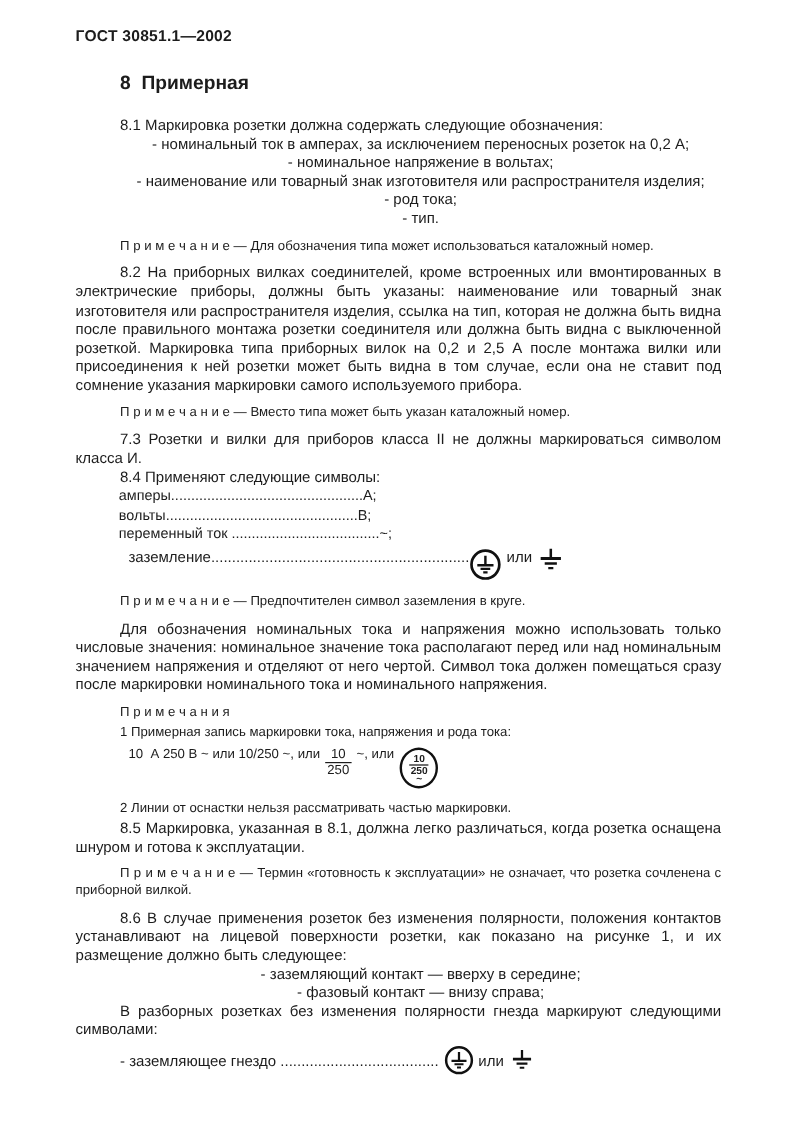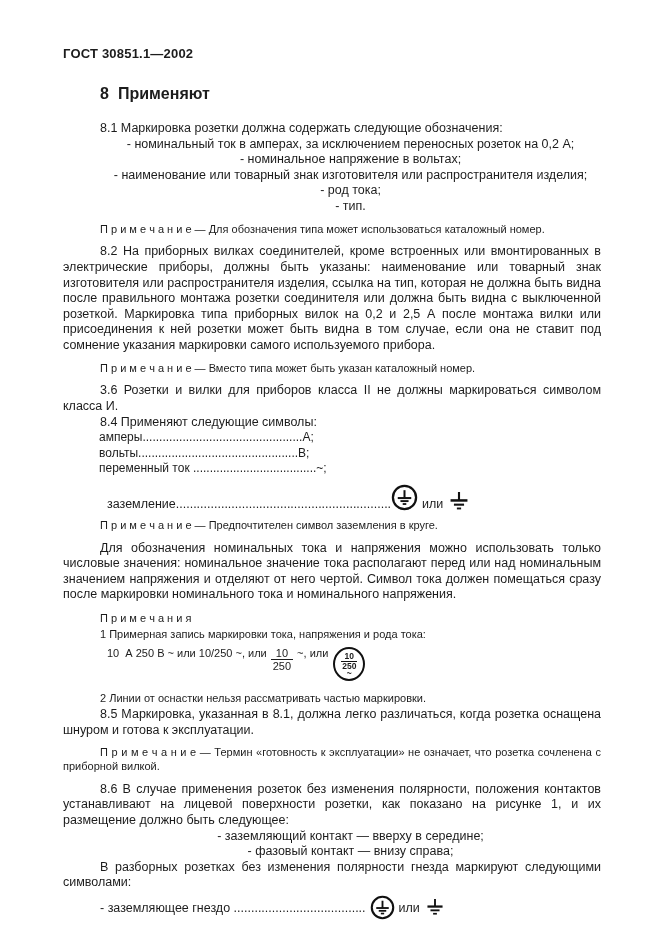--- a/index.html
+++ b/index.html
@@ -1,30 +1,30 @@
 <!DOCTYPE html>
 <html><head>
 <meta charset="utf-8">
 <style>
   html,body{margin:0;padding:0;}
   body{
     width:661px;height:935px;background:#ffffff;color:#1c1c1c;
     font-family:"Liberation Sans","DejaVu Sans",sans-serif;
     -webkit-font-smoothing:antialiased;
   }
-  .page{box-sizing:border-box;width:661px;height:935px;padding:46px 60px 0 63px;overflow:hidden;}
+  .page{box-sizing:border-box;width:661px;height:935px;padding:22px 60px 0 63px;overflow:hidden;}
   .doc-header{font-size:13px;font-weight:bold;letter-spacing:.2px;margin:0 0 24px 0;}
   .section-heading{font-size:16px;font-weight:bold;margin:0 0 18px 37px;}
   .section-heading .num{margin-right:9px;}
   p.body{font-size:12.5px;line-height:15.6px;text-align:justify;margin:0;text-indent:37px;}
   .plainlist{margin:0;}
   .plainlist .line{font-size:12.5px;line-height:15.6px;margin-left:37px;text-align:center;}
   .note{font-size:11px;line-height:13.8px;text-align:justify;margin:8px 0 8px 0;text-indent:37px;}
   .symline{font-size:12px;line-height:15.6px;margin-left:36px;white-space:nowrap;overflow:hidden;}
-  .earthline{display:flex;align-items:flex-end;margin:4px 0 2px 44px;font-size:12.5px;height:30px;}
+  .earthline{display:flex;align-items:flex-start;margin:4px 0 2px 44px;font-size:12.5px;height:30px;}
   .earthline .or{margin:0 5px 0 4px;}
   .sockline{display:flex;align-items:center;margin-left:37px;font-size:12.5px;height:26px;}
   .sockline .or{margin:0 5px 0 4px;}
   svg.icon{display:block;flex:0 0 auto;}
   
   .formula{display:flex;align-items:flex-start;margin:6px 0 6px 44px;font-size:11px;height:38px;}
   .formula .seg{white-space:pre;}
   .frac{display:inline-block;text-align:center;margin:0 4px;line-height:12px;vertical-align:middle;}
   .frac .den{border-top:1px solid #1c1c1c;padding:0 2px;}
   .badge{
@@ -38,39 +38,39 @@
   .note-item{font-size:11px;line-height:14px;margin:2px 0 0 37px;text-align:justify;}
 </style>
 </head>
 <body>
 
 <div class="page">
 
   <div class="doc-header">ГОСТ 30851.1—2002</div>
 
   <div class="section-heading">
-    <span class="num">8</span><span>Применяют</span>
+    <span class="num">8</span><span>Примерная</span>
   </div>
 
   <p class="body">8.1  Маркировка розетки должна содержать следующие обозначения:</p>
   <div class="plainlist">
     <div class="line">-  номинальный ток в амперах, за исключением переносных розеток на 0,2 А;</div>
     <div class="line">-  номинальное напряжение в вольтах;</div>
     <div class="line">-  наименование или товарный знак изготовителя или распространителя изделия;</div>
     <div class="line">-  род тока;</div>
     <div class="line">-  тип.</div>
   </div>
 
   <p class="note">П р и м е ч а н и е — Для обозначения типа может использоваться каталожный номер.</p>
 
   <p class="body">8.2  На приборных вилках соединителей, кроме встроенных или вмонтированных в электрические приборы, должны быть указаны: наименование или товарный знак изготовителя или распространителя изделия, ссылка на тип, которая не должна быть видна после правильного монтажа розетки соединителя или должна быть видна с выключенной розеткой. Маркировка типа приборных вилок на 0,2 и 2,5 А после монтажа вилки или присоединения к ней розетки может быть видна в том случае, если она не ставит под сомнение указания маркировки самого используемого прибора.</p>
 
   <p class="note">П р и м е ч а н и е — Вместо типа может быть указан каталожный номер.</p>
 
-  <p class="body">3.6  Розетки и вилки для приборов класса II не должны маркироваться символом класса И.</p>
+  <p class="body">7.3  Розетки и вилки для приборов класса II не должны маркироваться символом класса И.</p>
   <p class="body">8.4  Применяют следующие символы:</p>
 
   <div class="symline">амперы................................................А;</div>
   <div class="symline">вольты................................................В;</div>
   <div class="symline">переменный ток .....................................~;</div>
 
   <div class="earthline">
     <span>заземление..............................................................</span>
     <svg class="icon" width="27" height="27" viewBox="0 0 24 24">
       <circle cx="12" cy="12" r="10.3" fill="none" stroke="#111" stroke-width="2"></circle>

